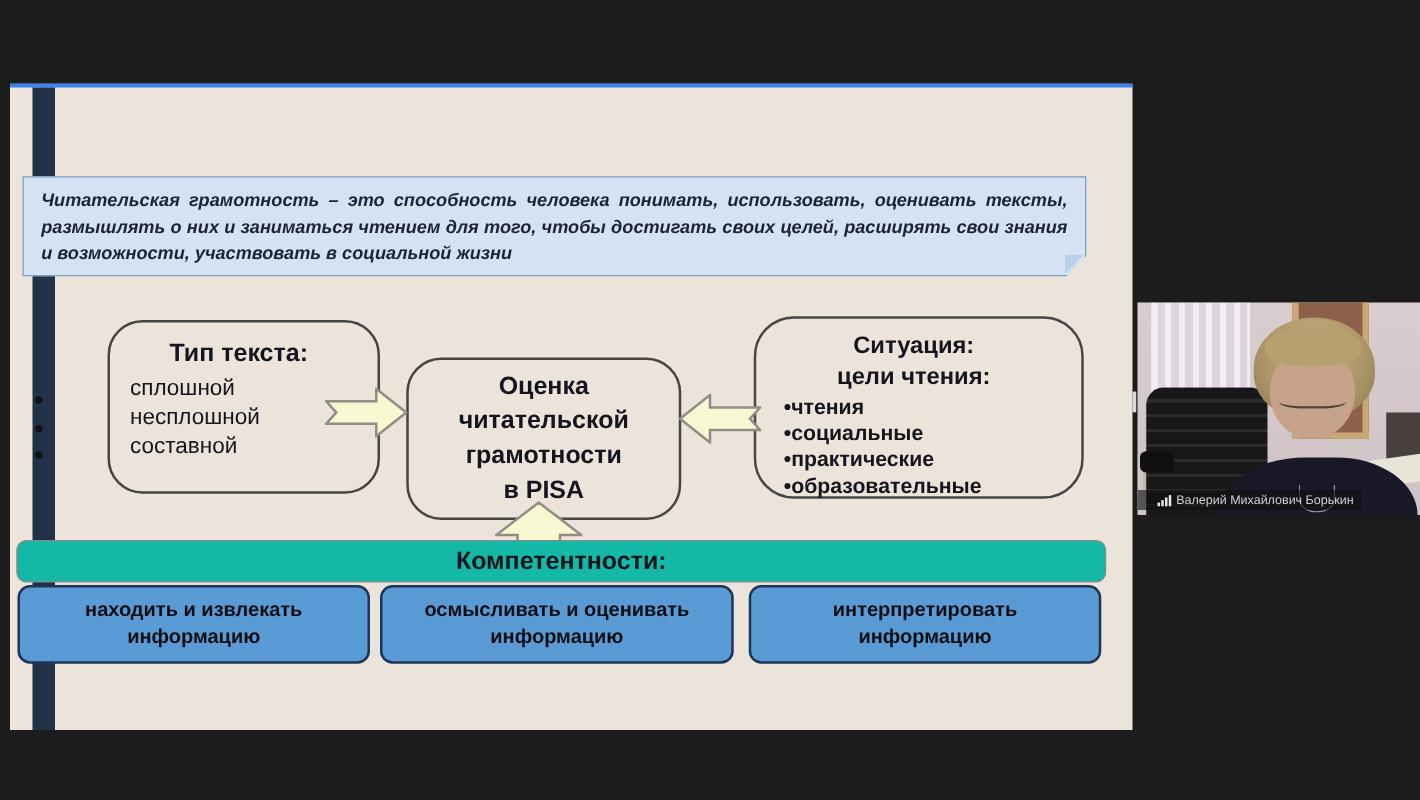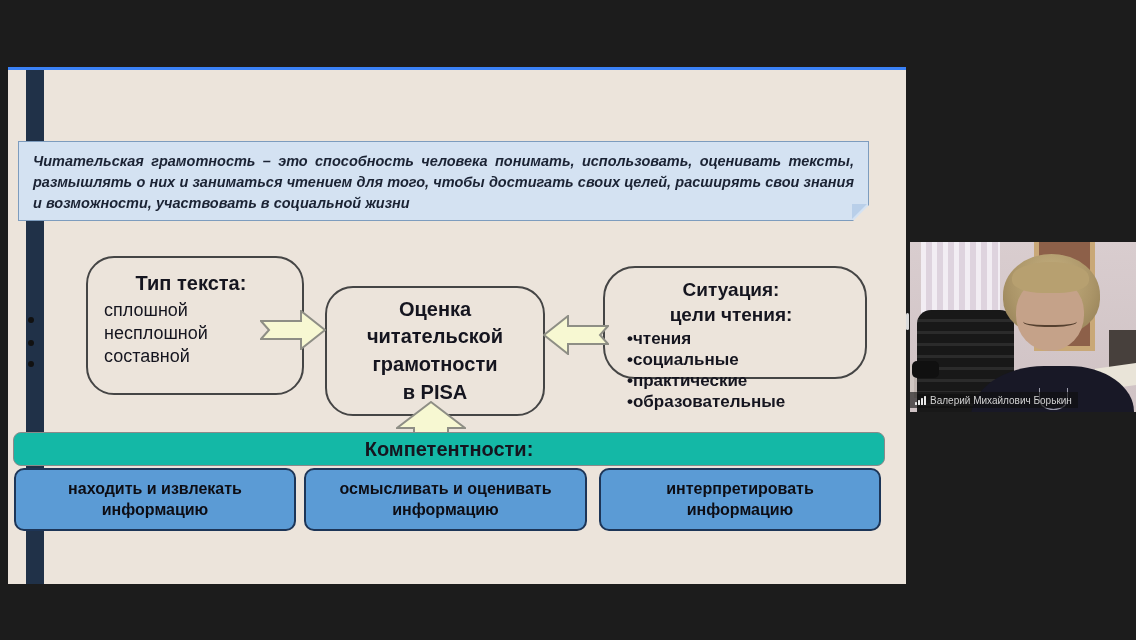--- a/index.html
+++ b/index.html
@@ -50,21 +50,21 @@
   .type-box{left:37px;top:186px;width:218px;height:139px;padding:14px 0 0 16px;margin-left:41px;}
   .type-box .box-title{font-size:20px;font-weight:bold;text-align:center;margin-bottom:4px;margin-right:24px;}
   .type-box .box-item{font-size:18px;font-weight:normal;line-height:1.27;}
   .bullet-dot{position:absolute;width:6px;height:6px;border-radius:50%;background:#111;left:20px;}
   .center-box{
     left:317px;top:216px;width:220px;height:130px;
     display:flex;align-items:center;justify-content:center;
     font-size:20px;font-weight:bold;text-align:center;
     line-height:1.38;white-space:pre-line;
   }
-  .situation-box{left:595px;top:196px;width:264px;height:113px;padding:10px 0 0 22px;border-radius:32px;}
+  .situation-box{left:595px;top:183px;width:264px;height:146px;padding:10px 0 0 22px;border-radius:32px;}
   .situation-box .box-title{
     font-size:19px;font-weight:bold;text-align:center;margin-right:30px;
     line-height:1.3;white-space:pre-line;margin-bottom:2px;
   }
   .situation-box .box-item{font-size:17px;font-weight:bold;line-height:1.23;}
   .situation-box .box-item::before{content:"•";}
   
   .arrow{position:absolute;}
   .arrow svg{display:block;}
   .arrow polygon{
@@ -155,21 +155,21 @@
     position:absolute;left:27%;top:73%;width:72%;height:30%;
     background:#181826;border-radius:45% 40% 0 0/100% 90% 0 0;
   }
   .necklace{
     position:absolute;left:57%;top:86%;width:12%;height:12%;
     border:1px solid #9a9aa8;border-top:none;border-radius:0 0 50% 50%;
     background:transparent;
   }
   .name-badge{
     position:absolute;left:0;bottom:4px;height:16px;
-    display:flex;align-items:center;gap:4px;padding:0 6px 0 5px;
+    display:flex;align-items:center;gap:4px;padding:0 6px 0 16px;
     background:rgba(15,15,15,0.62);
   }
   .signal-bars{display:flex;align-items:flex-end;gap:1px;}
   .signal-bars i{display:block;width:2px;background:#e8e8e8;border-radius:0.5px;}
   .signal-bars i:nth-child(1){height:3px;}
   .signal-bars i:nth-child(2){height:5px;}
   .signal-bars i:nth-child(3){height:7px;}
   .signal-bars i:nth-child(4){height:9px;}
   .name-badge span{font-size:10px;color:#d2d2d2;white-space:nowrap;}
 </style>

